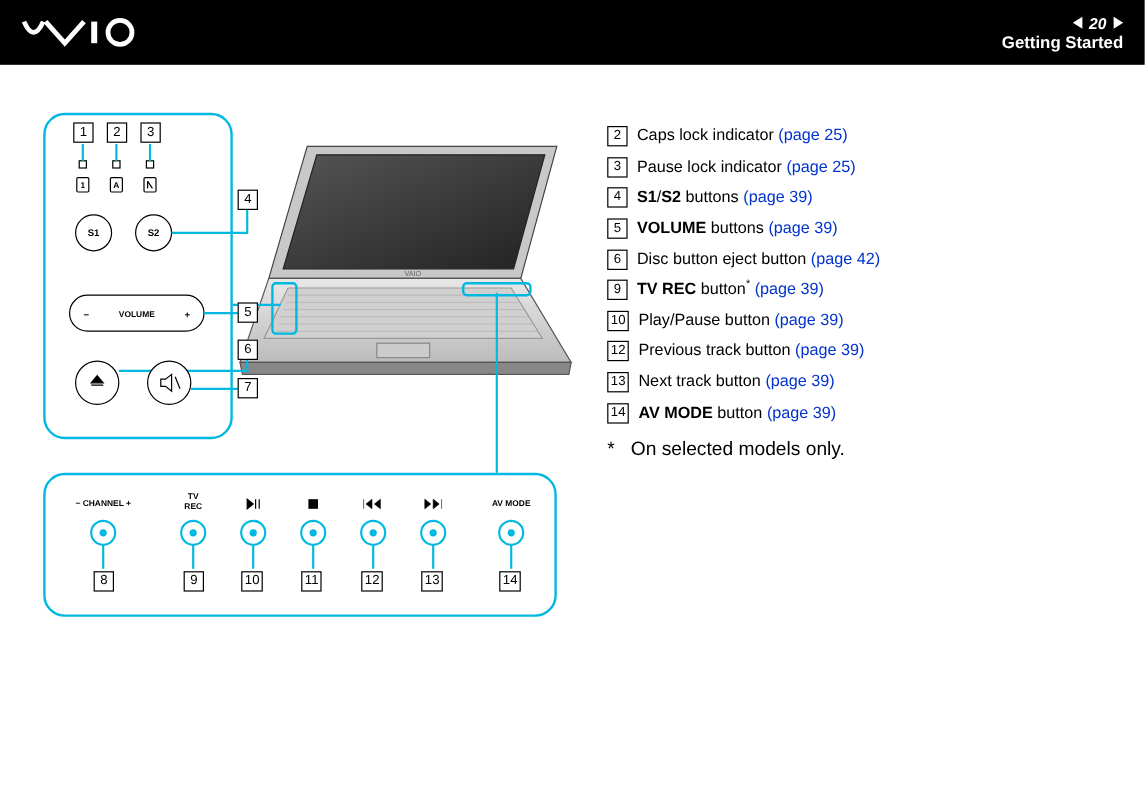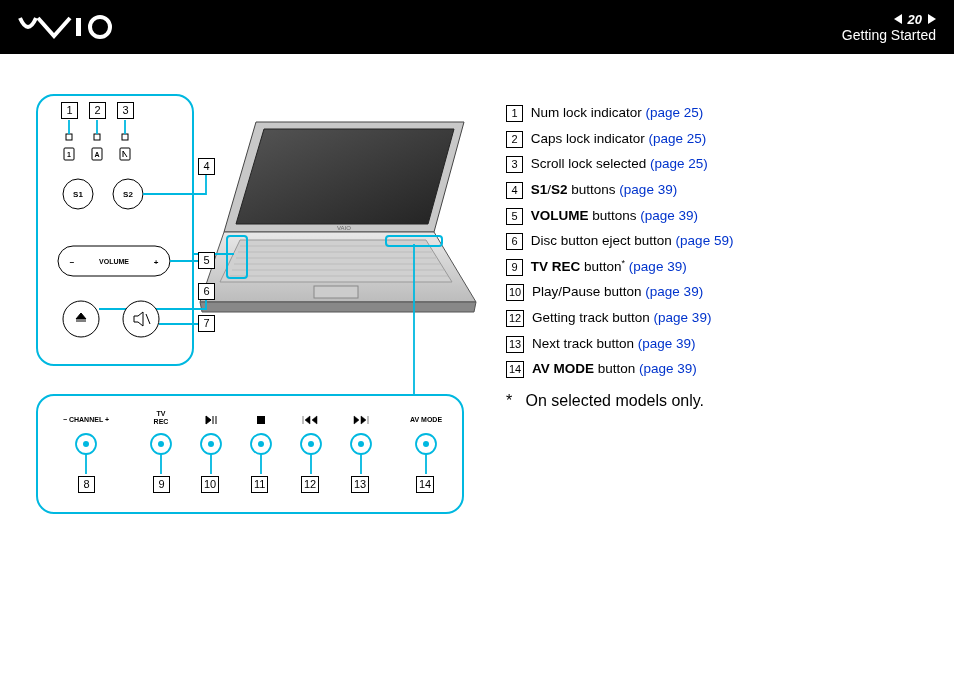--- a/index.html
+++ b/index.html
@@ -4,21 +4,21 @@
 <style>
   * { box-sizing: border-box; margin: 0; padding: 0; }
   body { width: 954px; height: 674px; font-family: Arial, Helvetica, sans-serif; background: #fff; position: relative; }
   .header { background: #000; color: #fff; height: 54px; display: flex; align-items: center; justify-content: space-between; padding: 0 18px; }
   .logo { display: flex; align-items: center; gap: 2px; }
   .page-nav { text-align: right; font-size: 13px; margin-left: 43px; }
   .page-nav .row1 { display: flex; align-items: center; justify-content: flex-end; gap: 6px; font-style: italic; font-weight: bold; }
   .page-nav .arrow { width: 0; height: 0; display: inline-block; }
   .arrow-left { border-top: 5px solid transparent; border-bottom: 5px solid transparent; border-right: 8px solid #fff; }
   .arrow-right { border-top: 5px solid transparent; border-bottom: 5px solid transparent; border-left: 8px solid #fff; }
-  .page-nav .sub { font-weight: normal; font-size: 14px; }
+  .page-nav .sub { font-weight: bold; font-size: 14px; }
   .content { display: flex; padding: 40px 18px 18px 36px; gap: 30px; }
   .left { width: 440px; position: relative; }
   .right { flex: 1; font-size: 13.5px; line-height: 1.9; padding-top: 6px; }
   .boxnum { display: inline-block; border: 1.4px solid #000; min-width: 17px; height: 17px; font-size: 11px; text-align: center; line-height: 15px; font-weight: normal; padding: 0 2px; vertical-align: middle; margin-right: 4px; background:#fff;}
   .link { color: #0033cc; }
   .footnote { font-size: 16px; margin-top: 4px; }
   .ast { vertical-align: super; font-size: 9px; }
   
   .panel { border: 2px solid #00b8e0; border-radius: 18px; position: absolute; }
   .panel-top { left: 0; top: 0; width: 158px; height: 272px; }
@@ -196,29 +196,28 @@
     <div class="callout cb" style="left:165px; top:382px;">10</div>
     <div class="callout cb" style="left:215px; top:382px;">11</div>
     <div class="callout cb" style="left:265px; top:382px;">12</div>
     <div class="callout cb" style="left:315px; top:382px;">13</div>
     <div class="callout cb" style="left:380px; top:382px;">14</div>
 
   </div>
 
   <div class="right">
     <div id="legend-container">
-        <div><span class="boxnum">1</span> <span>Num lock indicator </span><span class="link">(page 25)</span></div>
         <div><span class="boxnum">2</span> <span>Caps lock indicator </span><span class="link">(page 25)</span></div>
-        <div><span class="boxnum">3</span> <span>Scroll lock selected </span><span class="link">(page 25)</span></div>
+        <div><span class="boxnum">3</span> <span>Pause lock indicator </span><span class="link">(page 25)</span></div>
         <div><span class="boxnum">4</span> <b>S1</b><span>/</span><b>S2</b><span> buttons </span><span class="link">(page 39)</span></div>
         <div><span class="boxnum">5</span> <b>VOLUME</b><span> buttons </span><span class="link">(page 39)</span></div>
-        <div><span class="boxnum">6</span> <span>Disc button eject button </span><span class="link">(page 59)</span></div>
+        <div><span class="boxnum">6</span> <span>Disc button eject button </span><span class="link">(page 42)</span></div>
         <div><span class="boxnum">9</span> <b>TV REC</b><span> button</span><span class="ast">*</span> <span class="link">(page 39)</span></div>
         <div><span class="boxnum">10</span> <span>Play/Pause button </span><span class="link">(page 39)</span></div>
-        <div><span class="boxnum">12</span> <span>Getting track button </span><span class="link">(page 39)</span></div>
+        <div><span class="boxnum">12</span> <span>Previous track button </span><span class="link">(page 39)</span></div>
         <div><span class="boxnum">13</span> <span>Next track button </span><span class="link">(page 39)</span></div>
         <div><span class="boxnum">14</span> <b>AV MODE</b><span> button </span><span class="link">(page 39)</span></div>
       </div>
     <div class="footnote">
       <span>*</span>&nbsp;&nbsp;&nbsp;<span>On selected models only.</span>
     </div>
   </div>
 </div>
 
 </body></html>

